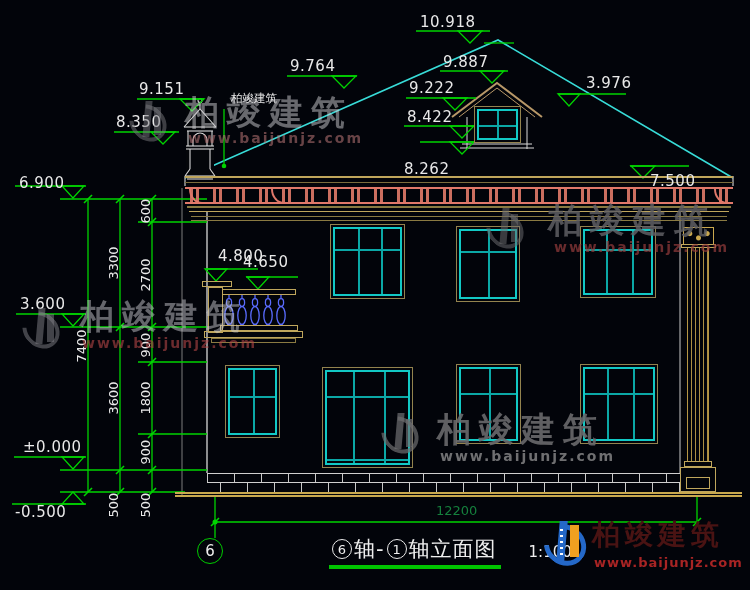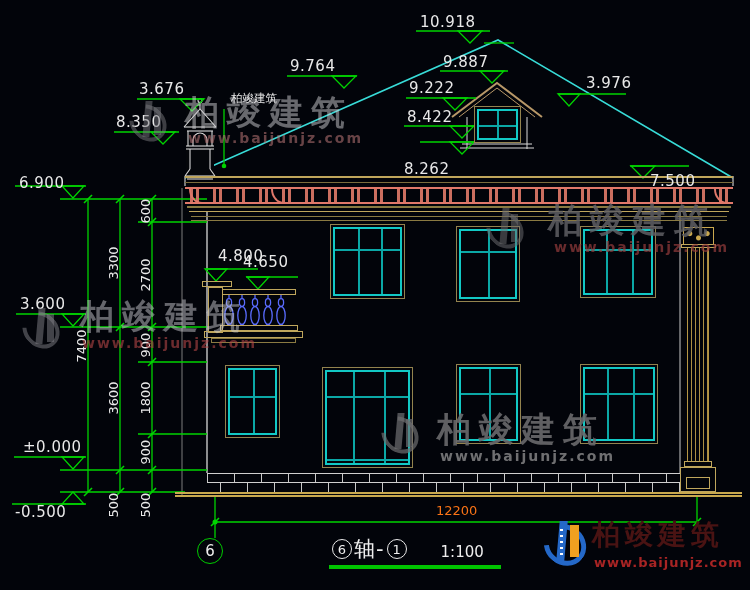--- a/index.html
+++ b/index.html
@@ -5,21 +5,21 @@
   html,body{margin:0;padding:0;background:#000;}
   .stage{position:relative;width:750px;height:590px;background:#02040a;overflow:hidden;
          font-family:"DejaVu Sans",sans-serif;}
   .stage *{box-sizing:border-box;}
   svg.linework{position:absolute;left:0;top:0;}
   
   .lvl{position:absolute;color:#e9e9e9;font-size:15px;letter-spacing:.5px;white-space:nowrap;line-height:1;}
   .note{position:absolute;color:#e9e9e9;font-size:11.5px;white-space:nowrap;line-height:1;}
   .vdim{position:absolute;width:46px;height:14px;color:#e9e9e9;font-size:13px;text-align:center;
         line-height:14px;transform:rotate(-90deg);white-space:nowrap;}
-  .hdim{position:absolute;color:#f97316;font-size:13px;line-height:1;}
+  .hdim{position:absolute;color:#15803d;font-size:13px;line-height:1;}
   
   .win{position:absolute;border:1px solid #93834e;background:#02040a;}
   .win .g{position:absolute;inset:2px;border:2px solid #12c9c5;}
   .win .mv{position:absolute;top:4px;bottom:4px;width:2px;background:#0ba8a6;}
   .win .mh{position:absolute;left:4px;right:4px;height:2px;background:#0ba8a6;}
   
   .band{position:absolute;}
   .tan{border:1px solid #bfa65c;}
   .tan2{border:1px solid #8a7a42;}
   .frieze{border-top:2px solid #e0786a;border-bottom:2px solid #e0786a;
@@ -279,21 +279,21 @@
   <div class="band ground" style="left:175px;top:492px;width:567px;height:5px;"></div>
 
   <div class="lvl" style="left:420px;top:15px;">10.918</div>
   <div class="lvl" style="left:443px;top:55px;">9.887</div>
   <div class="lvl" style="left:409px;top:81px;">9.222</div>
   <div class="lvl" style="left:586px;top:76px;">3.976</div>
   <div class="lvl" style="left:407px;top:110px;">8.422</div>
   <div class="lvl" style="left:404px;top:162px;">8.262</div>
   <div class="lvl" style="left:650px;top:146px;margin-top:28px;">7.500</div>
   <div class="lvl" style="left:290px;top:59px;">9.764</div>
-  <div class="lvl" style="left:139px;top:82px;">3.676</div>
+  <div class="lvl" style="left:139px;top:82px;">9.151</div>
   <div class="lvl" style="left:116px;top:115px;">8.350</div>
   <div class="lvl" style="left:19px;top:176px;">6.900</div>
   <div class="note" style="left:231px;top:93px;">柏竣建筑</div>
   <div class="lvl" style="left:218px;top:249px;">4.800</div>
   <div class="lvl" style="left:243px;top:255px;">4.650</div>
   <div class="lvl" style="left:20px;top:297px;">3.600</div>
   <div class="lvl" style="left:23px;top:440px;">±0.000</div>
   <div class="lvl" style="left:15px;top:505px;">-0.500</div>
 
   <div class="vdim" style="left:123px;top:204px;">600</div>
@@ -309,20 +309,21 @@
 
   <div class="hdim" style="left:436px;top:504px;">12200</div>
   <div class="bubble">
       <span>6</span>
     </div>
   <div class="titlerow">
     <span class="tb">6</span>
     <span class="tt">轴</span>
     <span class="tt">-</span>
     <span class="tb">1</span>
+    <span class="tt">轴立面图</span>
     <span class="ts">1:100</span>
   </div>
   <div class="underline"></div>
 
   <div class="wm-icon" style="left:131px;top:97px;width:46px;height:52px;--c:rgba(120,120,125,.5);">
     <div class="arc"></div>
     <div class="b1"></div>
     <div class="b2"></div>
   </div>
   <div class="wm-text" style="left:185px;top:95px;color:rgba(205,205,210,.5);">柏竣建筑</div>

